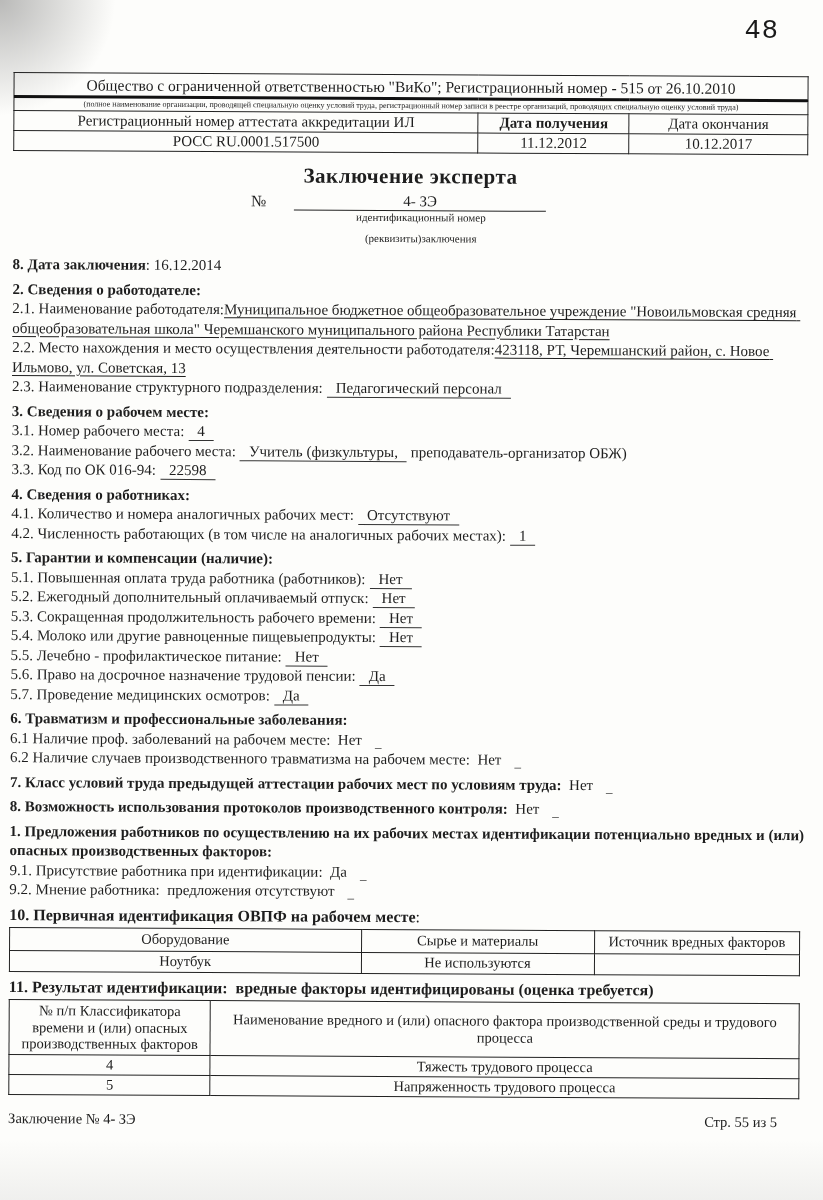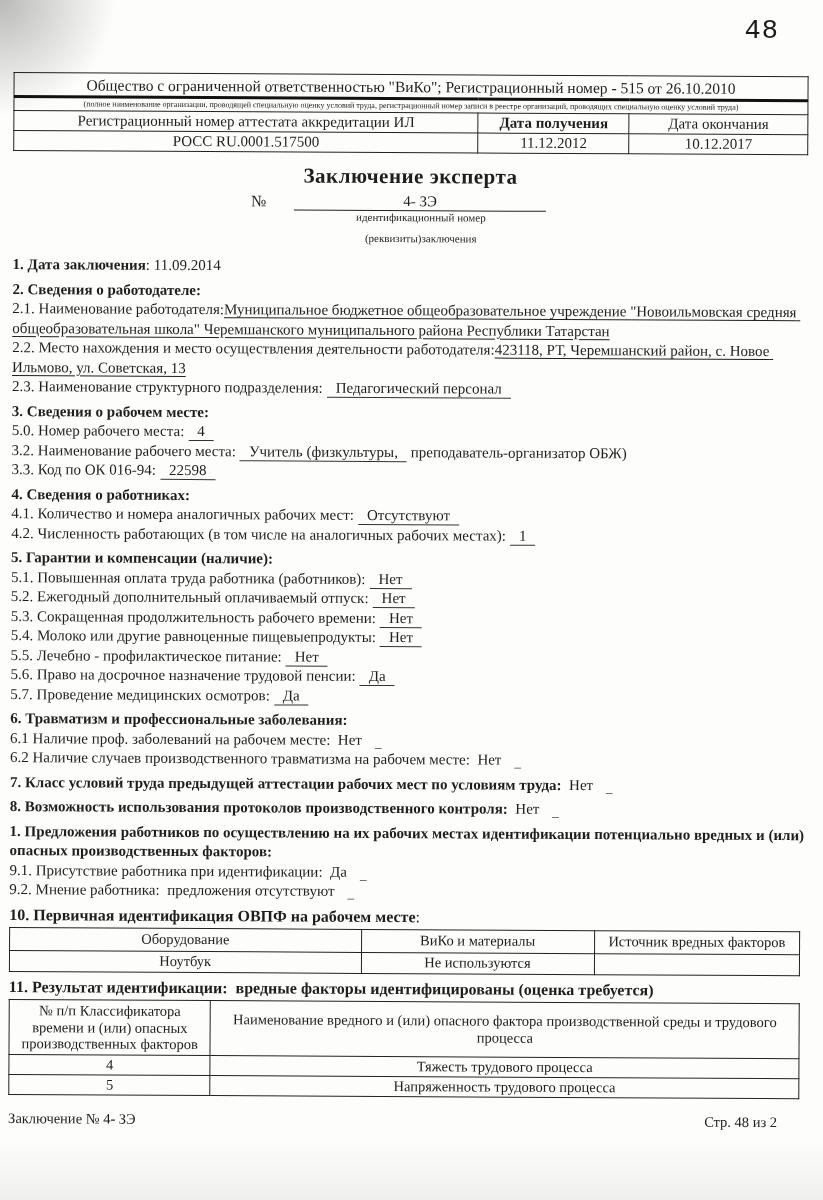--- a/index.html
+++ b/index.html
@@ -112,27 +112,27 @@
 
   <div class="title">Заключение эксперта</div>
   <div class="num-row">
     <span>№</span>
     <span class="num-line">4- ЗЭ</span>
   </div>
   <div class="num-caption">идентификационный номер</div>
   <div class="num-caption num-caption2">(реквизиты)заключения</div>
 
   <div class="body-block">
-      <p class="line sec"><span class="b">1. Дата заключения</span><span>: 11.09.2014</span></p>
+      <p class="line sec"><span class="b">8. Дата заключения</span><span>: 16.12.2014</span></p>
       <p class="line sec"><span class="b">2. Сведения о работодателе:</span></p>
       <p class="line"><span>2.1. Наименование работодателя:</span><span class="u">Муниципальное бюджетное общеобразовательное учреждение "Новоильмовская средняя общеобразовательная школа" Черемшанского муниципального района Республики Татарстан</span></p>
       <p class="line"><span>2.2. Место нахождения и место осуществления деятельности работодателя:</span><span class="u">423118, РТ, Черемшанский район, с. Новое Ильмово, ул. Советская, 13</span></p>
       <p class="line"><span>2.3. Наименование структурного подразделения:</span><span class="uv">Педагогический персонал</span></p>
       <p class="line sec"><span class="b">3. Сведения о рабочем месте:</span></p>
-      <p class="line"><span>5.0. Номер рабочего места:</span><span class="uv">4</span></p>
+      <p class="line"><span>3.1. Номер рабочего места:</span><span class="uv">4</span></p>
       <p class="line"><span>3.2. Наименование рабочего места:</span><span class="uv">Учитель (физкультуры,</span><span> преподаватель-организатор ОБЖ)</span></p>
       <p class="line"><span>3.3. Код по ОК 016-94:</span><span class="uv">22598</span></p>
       <p class="line sec"><span class="b">4. Сведения о работниках:</span></p>
       <p class="line"><span>4.1. Количество и номера аналогичных рабочих мест:</span><span class="uv">Отсутствуют</span></p>
       <p class="line"><span>4.2. Численность работающих (в том числе на аналогичных рабочих местах):</span><span class="uv">1</span></p>
       <p class="line sec"><span class="b">5. Гарантии и компенсации (наличие):</span></p>
       <p class="line"><span>5.1. Повышенная оплата труда работника (работников):</span><span class="uv">Нет</span></p>
       <p class="line"><span>5.2. Ежегодный дополнительный оплачиваемый отпуск:</span><span class="uv">Нет</span></p>
       <p class="line"><span>5.3. Сокращенная продолжительность рабочего времени:</span><span class="uv">Нет</span></p>
       <p class="line"><span>5.4. Молоко или другие равноценные пищевыепродукты:</span><span class="uv">Нет</span></p>
@@ -148,21 +148,21 @@
       <p class="line"><span>9.1. Присутствие работника при идентификации:  Да</span><span class="tail">_</span></p>
       <p class="line"><span>9.2. Мнение работника:  предложения отсутствуют</span><span class="tail">_</span></p>
     </div>
 
   <p class="line sec h10"><span class="b">10. Первичная идентификация ОВПФ на рабочем месте</span><span>:</span></p>
 
   <table class="doc-table">
     <tbody>
         <tr class="ident-head">
       <td class="ident-c1">Оборудование</td>
-      <td class="ident-c2">ВиКо и материалы</td>
+      <td class="ident-c2">Сырье и материалы</td>
       <td class="ident-c3">Источник вредных факторов</td>
     </tr>
     <tr class="ident-row">
       <td>Ноутбук</td>
       <td>Не используются</td>
       <td></td>
     </tr>
   </tbody>
     </table>
 
@@ -180,18 +180,18 @@
     </tr>
     <tr class="res-row">
       <td>5</td>
       <td>Напряженность трудового процесса</td>
     </tr>
   </tbody>
     </table>
 
   <div class="footer">
     <span>Заключение № 4- ЗЭ</span>
-    <span>Стр. 48 из 2</span>
+    <span>Стр. 55 из 5</span>
   </div>
 
 </div>
 
 <div class="scan-shade-bl"></div>
 
 </body></html>

